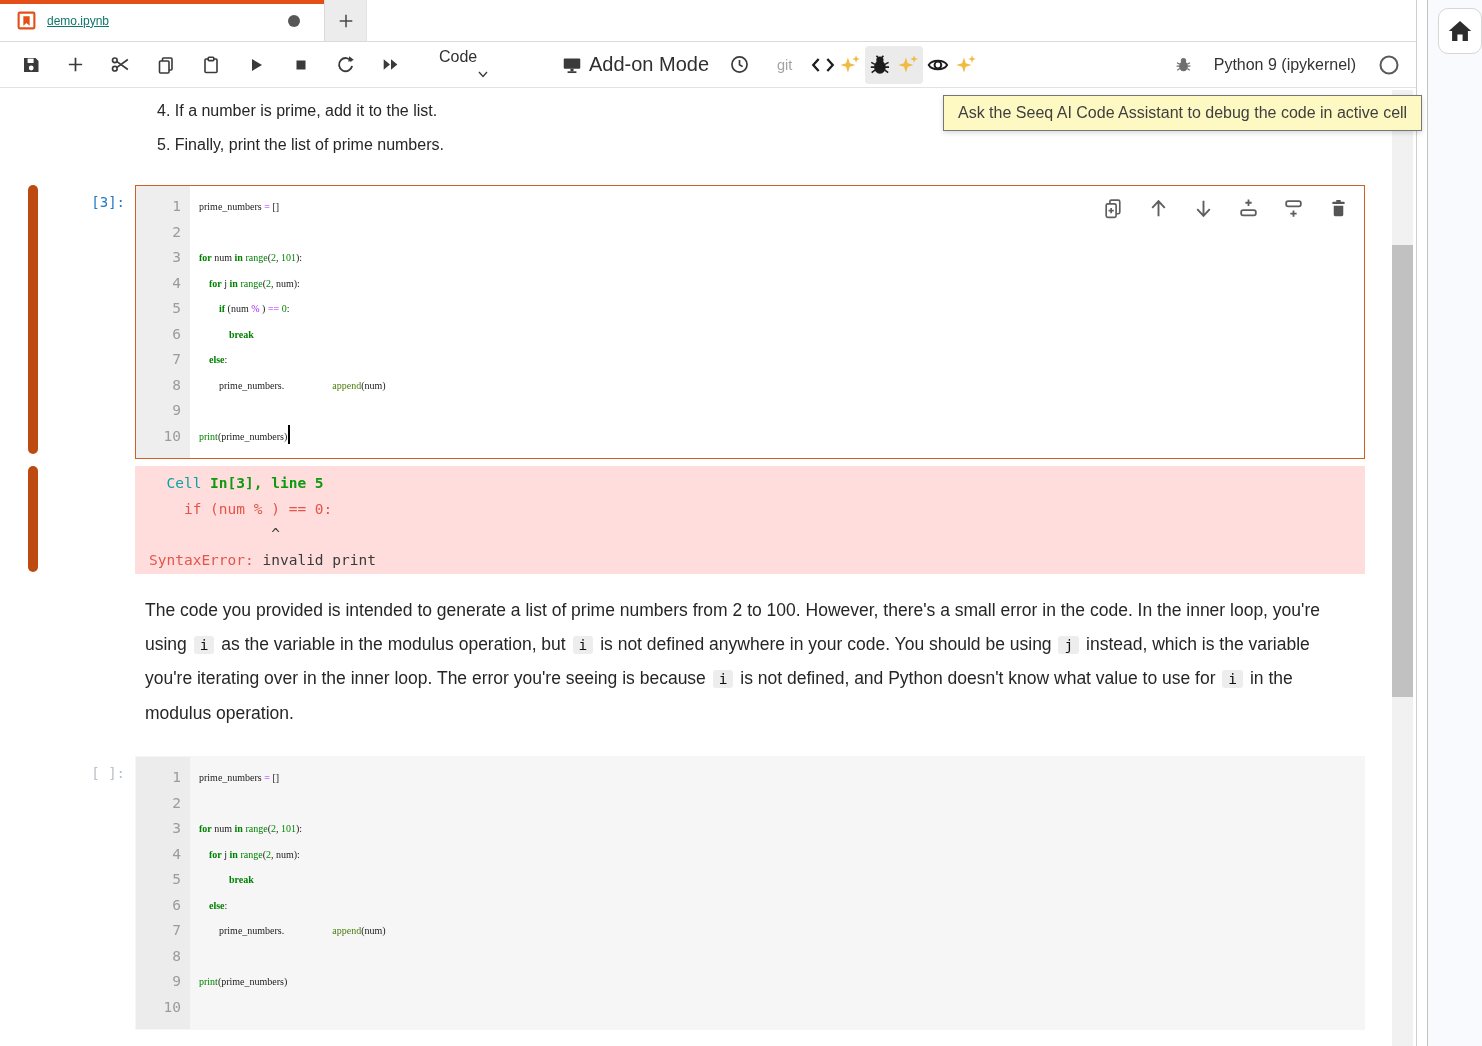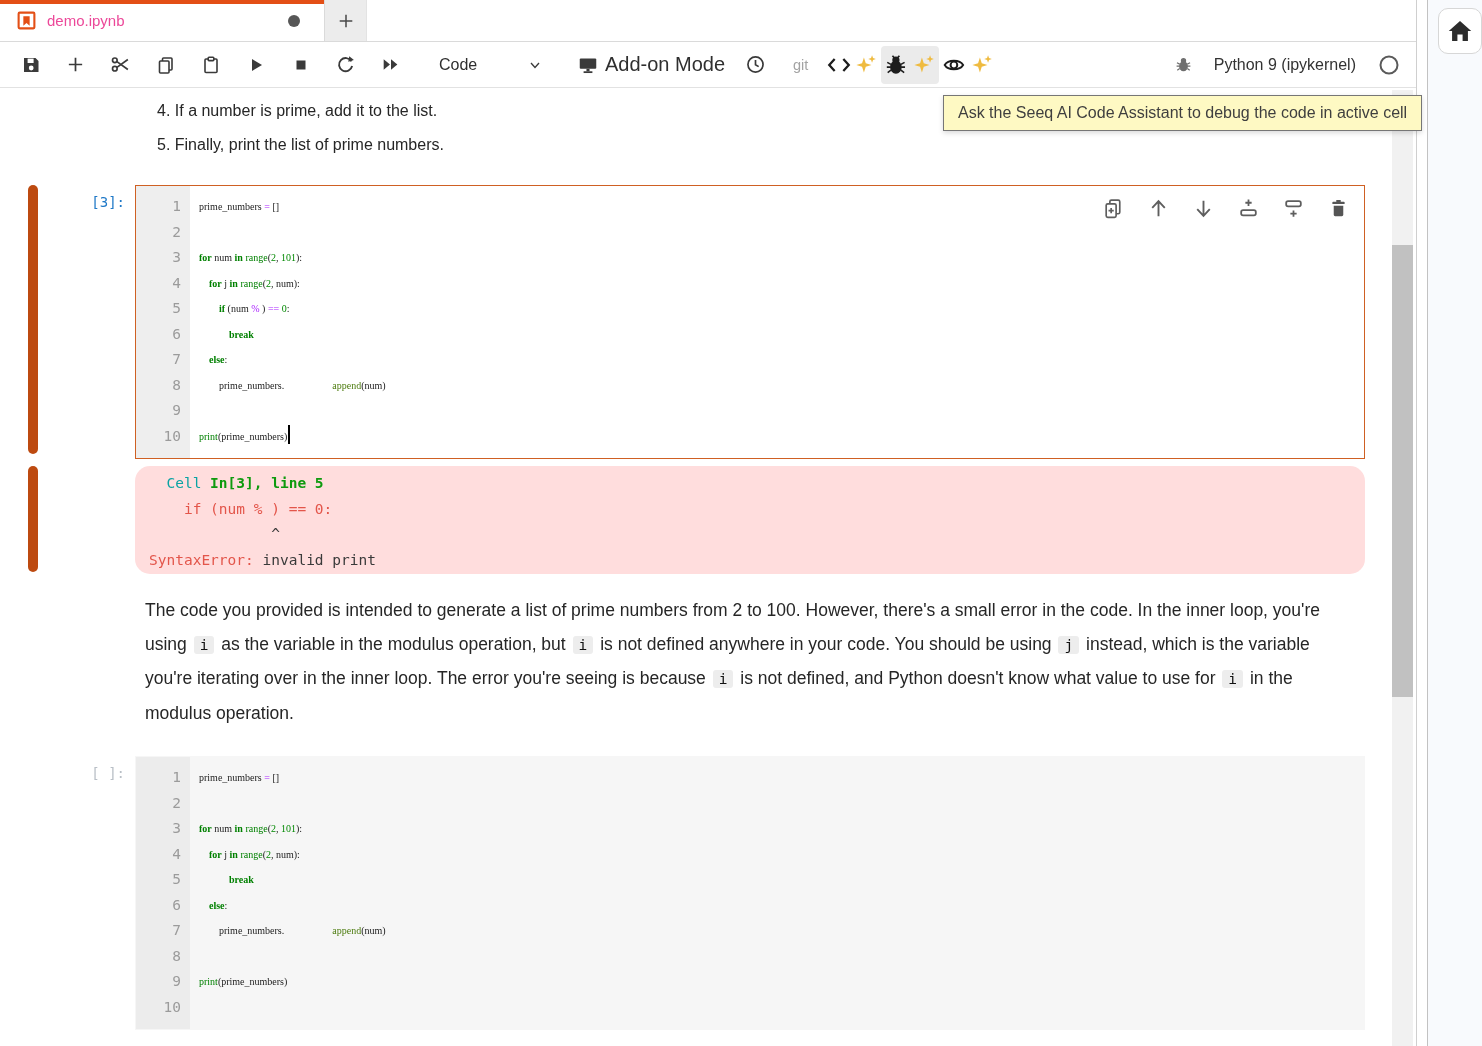--- a/index.html
+++ b/index.html
@@ -9,32 +9,32 @@
   
   .main { position: absolute; left: 0; top: 0; width: 1417px; height: 1046px;
           background: #fff; border-right: 1px solid #cfcfcf; }
 
   
   .tabbar { height: 42px; display: flex; align-items: stretch; background: #fff;
             border-bottom: 1px solid #dadada; }
   .tab { position: relative; width: 325px; background: #fff; display: flex; align-items: center;
          border-right: 1px solid #dadada; padding: 0 14px 0 16px; z-index: 2; }
   .tab-accent { position: absolute; left: 0; top: 0; right: 0; height: 4px; background: #e34f16; }
-  .tab-title { font-size: 15px; color: #ec4899; margin-left: 10px; flex: 1; }
+  .tab-title { font-size: 12px; color: #0f766e; margin-left: 10px; flex: 1; text-decoration: underline; }
   .dirty-dot { width: 12px; height: 12px; border-radius: 50%; background: #575757; margin-right: 10px; }
   .newtab { width: 42px; background: #ececec; display: flex; align-items: center; justify-content: center;
             border-right: 1px solid #e3e3e3; }
 
   
   .toolbar { height: 46px; display: flex; align-items: center; background: #fff;
              border-bottom: 1px solid #e2e2e2; padding: 0 10px 0 8px; }
   .tbtn { width: 45px; height: 38px; display: flex; align-items: center; justify-content: center;
           border-radius: 4px; cursor: pointer; flex: none; }
   .tbtn.active-btn { background: #ebebeb; }
-  .tsel { display: flex; align-items: center; height: 34px; padding: 0 10px 0 14px; margin-left: 12px; cursor: pointer; }
+  .tsel { display: flex; align-items: center; height: 34px; padding: 0 10px 0 14px; margin-left: 12px; cursor: pointer; flex-direction: column; }
   .tsel-label { font-size: 16px; color: #2f2f2f; width: 88px; }
   .tlabel { font-size: 20px; color: #2f2f2f; }
   .git-label { font-size: 14.5px; color: #a3a3a3; }
   .spark-btn { width: 58px; }
   .toolbar-spacer { flex: 1; }
   .kernel-name { font-size: 16px; color: #333; margin: 0 16px 0 12px; cursor: pointer; }
 
   
   .content { position: relative; height: 957px; overflow: hidden; padding-top: 6px; }
   .nb-row { display: flex; }
@@ -62,21 +62,21 @@
   .tk-kw { color: #008000; font-weight: bold; }
   .tk-bi { color: #008000; }
   .tk-num { color: #008800; }
   .tk-op { color: #aa22ff; }
   .tk-prop { color: #4d7c0f; margin-left: 48px; }
   .caret { display: inline-block; width: 2px; height: 19px; background: #000; vertical-align: -4px; margin-left: 1px; }
 
   .cell-toolbar { position: absolute; top: 10px; right: 14px; display: flex; gap: 21px; z-index: 3; }
   .ctbtn { width: 24px; height: 24px; display: flex; align-items: center; justify-content: center; cursor: pointer; }
 
-  .output-frame { background: #ffdddd; padding: 5px 16px 1px 14px; border-radius: 15px; }
+  .output-frame { background: #ffdddd; padding: 5px 16px 1px 14px; }
   .outline { height: 25.5px; line-height: 25.5px; white-space: pre;
              font-family: "DejaVu Sans Mono", monospace; font-size: 14.5px; }
   .out-cyan { color: #0aa3a3; }
   .out-green { color: #0e9a0e; font-weight: bold; }
   .out-red { color: #e3554a; }
   .out-plain { color: #3a3a3a; }
 
   .explain { margin-top: 20px; padding-left: 10px; width: 1205px; font-size: 17.5px;
              color: #262626; line-height: 33.5px; }
   .inline-code { font-family: "DejaVu Sans Mono", monospace; font-size: 14.5px; background: #ededed;

